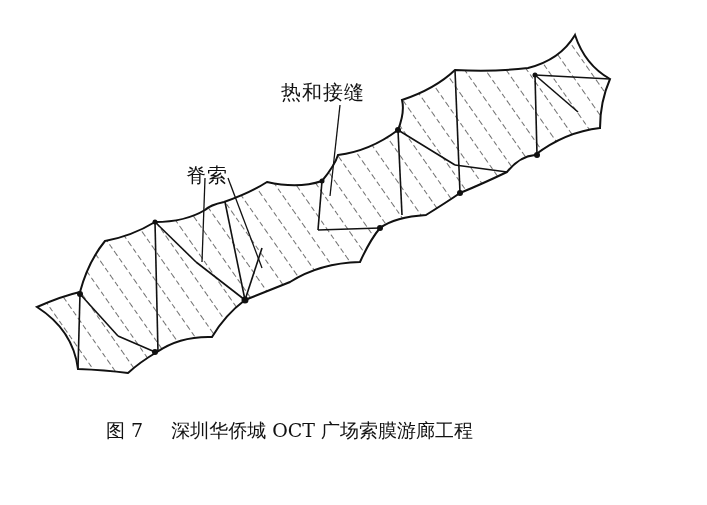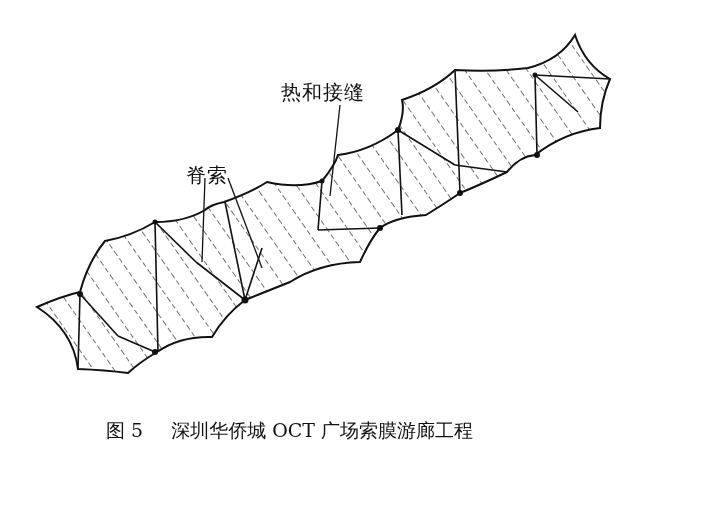--- a/index.html
+++ b/index.html
@@ -167,15 +167,15 @@
     <line x1="340" y1="105" x2="330" y2="196"></line>
     <line x1="205" y1="178" x2="202" y2="262"></line>
     <line x1="228" y1="178" x2="262" y2="268"></line>
   </g>
 </svg>
 
 <div id="label-seam" class="label">热和接缝</div>
 <div id="label-ridge" class="label">脊索</div>
 
 <div id="caption">
-  <span class="fig-num">图 5</span>
+  <span class="fig-num">图 7</span>
   <span>深圳华侨城 OCT 广场索膜游廊工程</span>
 </div>
 
 </body></html>

